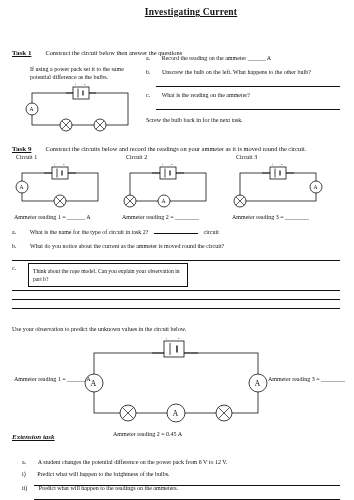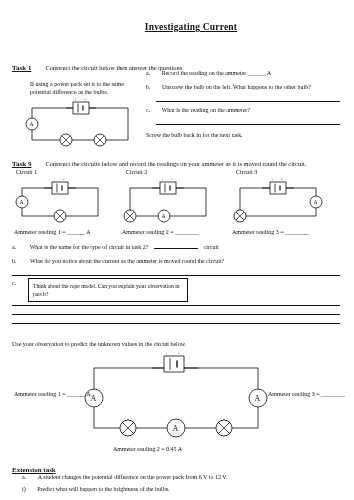--- a/index.html
+++ b/index.html
@@ -14,21 +14,21 @@
   .page{
     position:relative;
     width:354px;height:500px;
     padding:0;
   }
   .title{
     text-align:center;
     font-size:9.5px;
     font-weight:bold;
     text-decoration:underline;
-    margin-top:22px;
+    margin-top:7px;
     letter-spacing:.2px;
     padding-left:28px;
   }
   .tasklabel{
     font-size:7px;
     font-weight:bold;
     text-decoration:underline;
     display:inline-block;
   }
   .taskline{
@@ -228,21 +228,21 @@
 
       <circle class="amc" cx="90" cy="74" r="9"></circle>
       <text x="86.4" y="77.4" font-size="8" fill="#111" font-family="Liberation Serif, serif">A</text>
     </svg>
   </div>
 
   <div class="row txt" style="left:14px;top:368px;">Ammeter reading 1 = ______ A</div>
   <div class="row txt" style="left:268px;top:368px;">Ammeter reading 3 = ________</div>
   <div class="row txt" style="left:113px;top:423px;">Ammeter reading 2 = 0.45 A</div>
 
-  <div class="row" style="left:12px;top:436px;">
+  <div class="row" style="left:12px;top:418px;font-style:italic;">
     <span class="tasklabel">Extension task</span>
   </div>
 
   <div class="qrow" style="left:22px;top:452px;">
     <span class="listmark">a.</span>
     <span style="display:inline-block;margin-left:10px;">A student changes the potential difference on the power pack from 6 V to 12 V.</span>
   </div>
 
   <div class="qrow" style="left:22px;top:464px;">
     <span class="listmark">i)</span>

